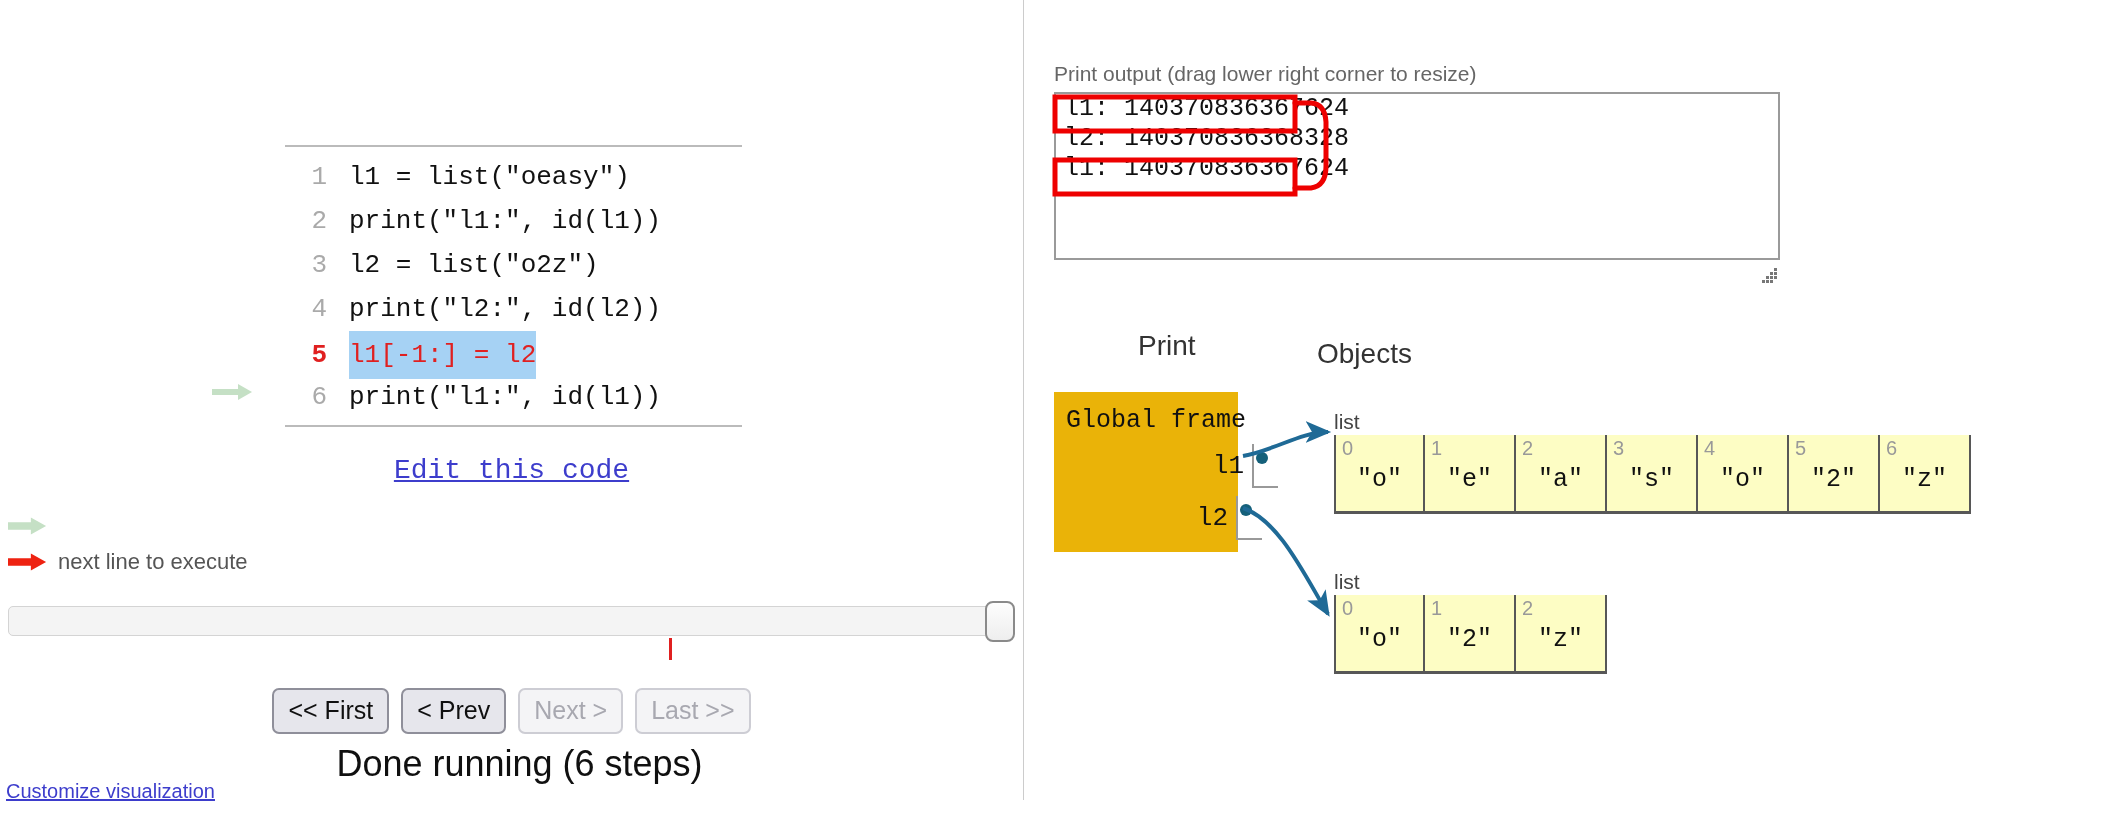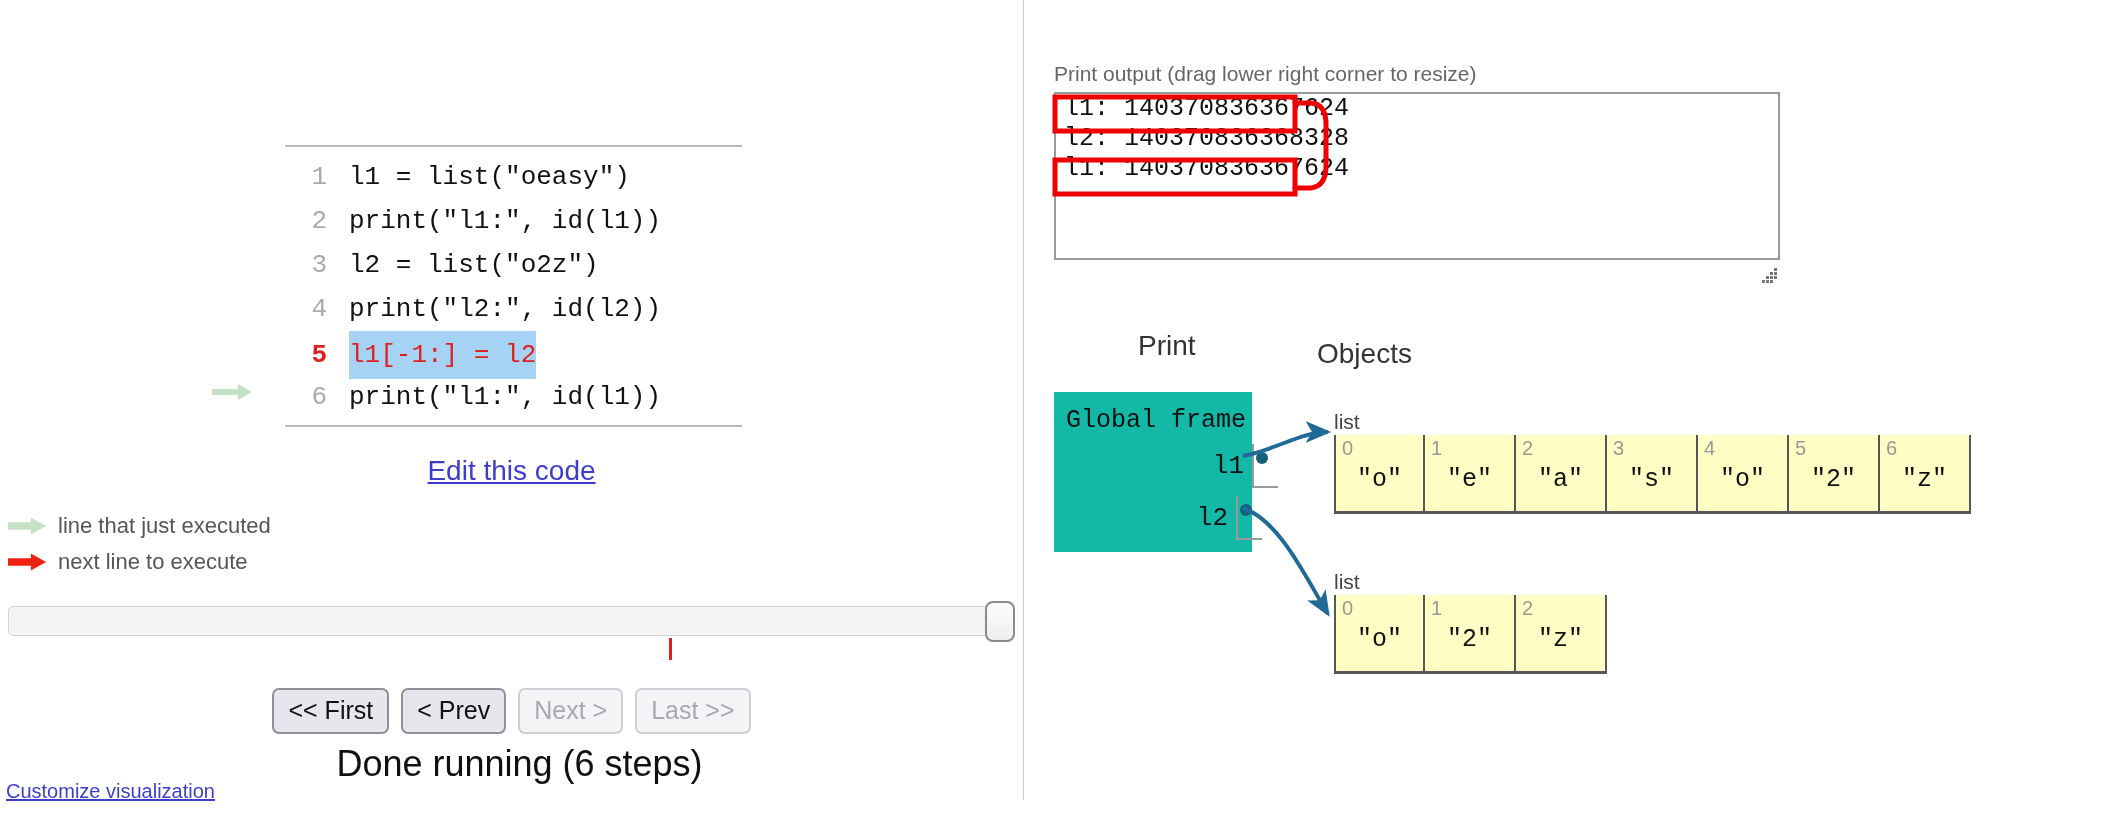--- a/index.html
+++ b/index.html
@@ -148,20 +148,21 @@
     left: 0px;
     top: 455px;
     width: 1023px;
     text-align: center;
   }
   .edit-link {
     font-size: 28px;
     color: #3d3dcc;
     text-decoration: underline;
     cursor: pointer;
+    font-family: Liberation Mono, monospace;
   }
 
   
   .slider-track {
     position: absolute;
     left: 8px;
     top: 606px;
     width: 1000px;
     height: 30px;
     background: #f4f4f4;
@@ -305,23 +306,23 @@
     font-size: 28px;
     color: #333333;
   }
   .col-head.frames { left: 115px; top: 0px; }
   .col-head.objects { left: 285px; top: 8px; margin-left: 9px; }
 
   .global-frame {
     position: absolute;
     left: 31px;
     top: 392px;
-    width: 198px;
+    width: 184px;
     height: 160px;
-    background: #14b8a6;
+    background: #eab308;
   }
   .gf-title {
     font-family: "Liberation Mono", monospace;
     font-size: 25px;
     color: #111111;
     padding: 14px 0 0 12px;
     white-space: nowrap;
   }
   .var-row {
     position: absolute;
@@ -434,21 +435,20 @@
 
     <div class="edit-link-wrap">
       <a class="edit-link">Edit this code</a>
     </div>
 
     <div class="legend" id="legend">
         <div class="legend-row">
           <svg width="40" height="20" viewBox="0 0 42 20">
             <path d="M0 6 L24 6 L24 1 L40 10 L24 19 L24 14 L0 14 Z" fill="#c5e0c5"></path>
           </svg>
-          <span class="legend-label">line that just executed</span>
         </div>
         <div class="legend-row">
           <svg width="40" height="20" viewBox="0 0 42 20">
             <path d="M0 6 L24 6 L24 1 L40 10 L24 19 L24 14 L0 14 Z" fill="#ee2211"></path>
           </svg>
           <span class="legend-label">next line to execute</span>
         </div>
       </div>
 
     <div class="slider-track"></div>

